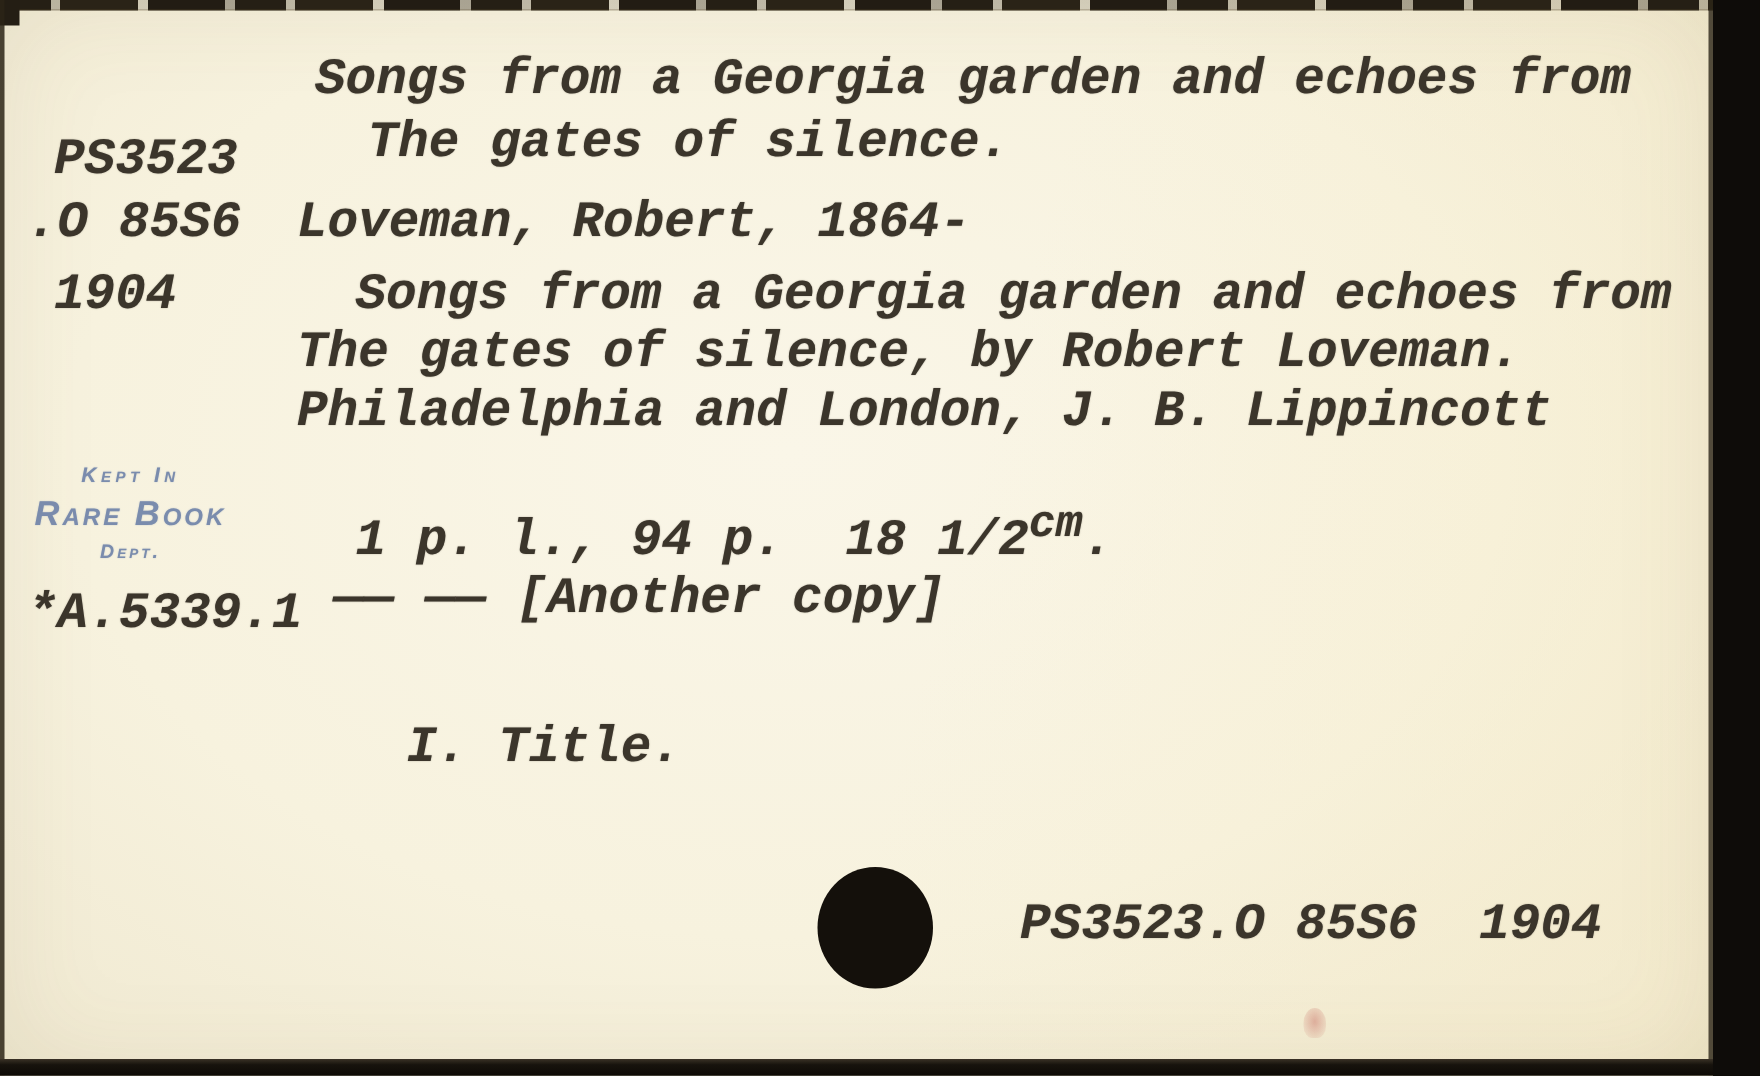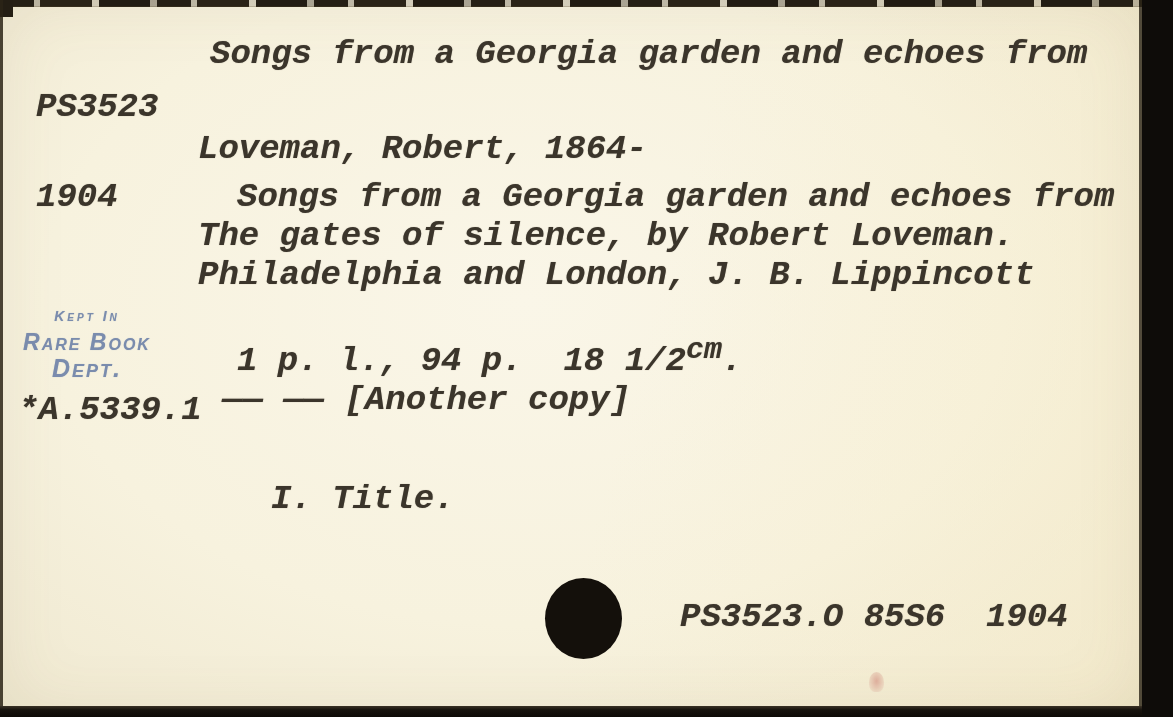--- a/index.html
+++ b/index.html
@@ -48,21 +48,21 @@
     text-align:center;
     font-family:"Liberation Sans","DejaVu Sans",sans-serif;
     font-variant:small-caps;
     font-weight:700;
     color:#6d81a8;
     opacity:.9;
     text-shadow:0 0 1px rgba(109,129,168,.5);
   }
   .stamp .s1{font-size:14px;line-height:26px;letter-spacing:3px;}
   .stamp .s2{font-size:23px;line-height:27px;letter-spacing:2px;}
-  .stamp .s3{font-size:25px;line-height:24px;letter-spacing:2px;}
+  .stamp .s3{font-size:13px;line-height:24px;letter-spacing:2px;}
   .dot{
     position:absolute;left:545px;top:578px;width:77px;height:81px;
     background:#14100b;border-radius:50%;
   }
   .redmark{
     position:absolute;left:869px;top:672px;width:15px;height:20px;
     border-radius:50% 50% 40% 40%;
     background:radial-gradient(ellipse at 50% 45%, rgba(196,100,92,.45) 0%, rgba(196,100,92,.18) 60%, rgba(196,100,92,0) 100%);
     filter:blur(.5px);
   }
@@ -72,22 +72,24 @@
 
 <div class="scan">
 
   <div class="edge-top"></div>
   <div class="corner-tl"></div>
   <div class="edge-left"></div>
   <div class="edge-right"></div>
   <div class="edge-bottom"></div>
 
   <div class="line" style="left:210px;top:37px;">Songs from a Georgia garden and echoes from</div>
+  <div class="line" style="left:245px;top:79px;">The gates of silence.</div>
 
   <div class="line" style="left:36px;top:90px;">PS3523</div>
+  <div class="line" style="left:18px;top:132px;">.O 85S6</div>
   <div class="line" style="left:36px;top:180px;">1904</div>
 
   <div class="line" style="left:198px;top:132px;">Loveman, Robert, 1864-</div>
 
   <div class="line" style="left:237px;top:180px;">Songs from a Georgia garden and echoes from</div>
   <div class="line" style="left:198px;top:219px;">The gates of silence, by Robert Loveman.</div>
   <div class="line" style="left:198px;top:258px;">Philadelphia and London, J. B. Lippincott</div>
 
   <div class="line" style="left:237px;top:335px;"><span>1 p. l., 94 p.  18 1/2</span><span class="sup">cm</span><span>.</span></div>
 

